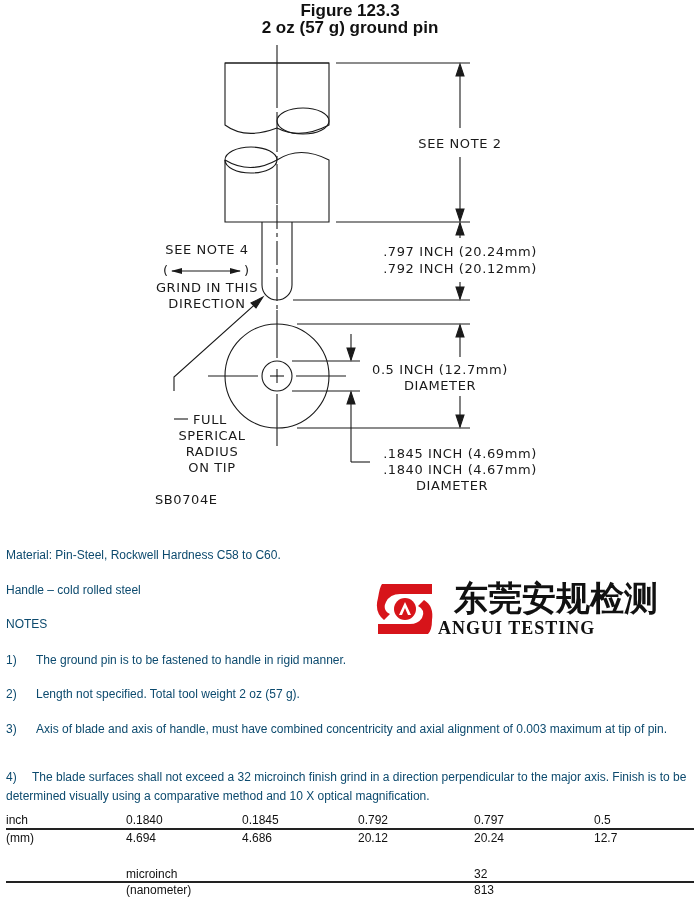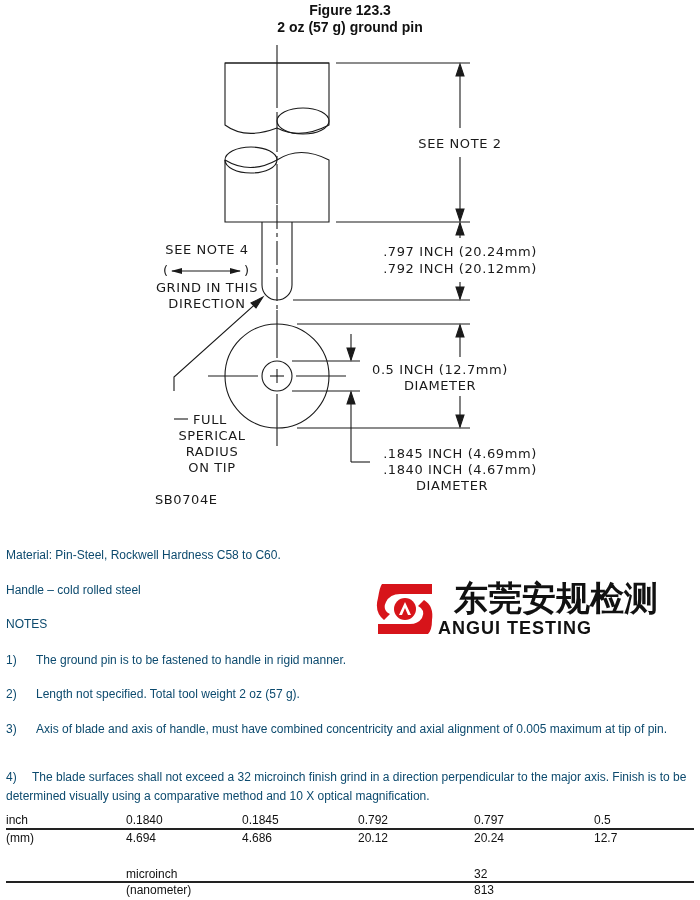--- a/index.html
+++ b/index.html
@@ -1,25 +1,25 @@
 <!DOCTYPE html>
 <html><head>
   <meta charset="utf-8">
   <style>
     html, body { margin: 0; padding: 0; background: #ffffff; }
     body { width: 700px; height: 900px; position: relative; overflow: hidden; font-family: "Liberation Sans", sans-serif; color: #111; }
-    .fig-title { position: absolute; left: 0; width: 700px; text-align: center; font-weight: bold; font-size: 14px; line-height: 17px; }
+    .fig-title { position: absolute; left: 0; width: 700px; text-align: center; font-weight: bold; font-size: 17px; line-height: 17px; }
     #drawing { position: absolute; left: 0; top: 0; }
     .cad { font-family: "DejaVu Sans", sans-serif; font-size: 13px; fill: #1a1a1a; letter-spacing: 0.6px; }
     .txt { position: absolute; font-size: 12px; line-height: 14px; color: #0c4a6e; white-space: nowrap; }
     .note-num { display: inline-block; width: 30px; }
     .wrap { white-space: normal; width: 690px; line-height: 19px; margin-top: 14px; }
     #logo { position: absolute; left: 376px; top: 578px; width: 230px; height: 62px; }
     .logo-cn { position: absolute; left: 62px; top: -2px; font-family: "DejaVu Sans", sans-serif; font-weight: bold; font-size: 34px; letter-spacing: 0px; color: #111; white-space: nowrap; margin-left: 16px; }
-    .logo-en { position: absolute; left: 62px; top: 40px; font-family: Liberation Sans, sans-serif; font-weight: bold; font-size: 18px; letter-spacing: 1px; color: #111; white-space: nowrap; }
+    .logo-en { position: absolute; left: 62px; top: 40px; font-family: Liberation Serif, serif; font-weight: bold; font-size: 18px; letter-spacing: 1px; color: #111; white-space: nowrap; }
     table.dims { position: absolute; left: 6px; width: 688px; border-collapse: collapse; font-size: 12px; }
     table.dims td { padding: 0; height: 16px; }
     .rule { position: absolute; left: 6px; width: 688px; border-top: 2px solid #222; height: 0; }
   </style>
 </head>
 <body>
 
 <div class="fig-title" style="top:2px;">Figure 123.3</div>
 <div class="fig-title" style="top:19px;">2 oz (57 g) ground pin</div>
 
@@ -127,21 +127,21 @@
   <div class="logo-en">ANGUI TESTING</div>
 </div>
 
 <div class="txt" style="left:6px; top:653px;">
   <span class="note-num">1)</span><span>The ground pin is to be fastened to handle in rigid manner.</span>
 </div>
 <div class="txt" style="left:6px; top:687px;">
   <span class="note-num">2)</span><span>Length not specified. Total tool weight 2 oz (57 g).</span>
 </div>
 <div class="txt" style="left:6px; top:722px;">
-  <span class="note-num">3)</span><span>Axis of blade and axis of handle, must have combined concentricity and axial alignment of 0.005 maximum at tip of pin.</span>
+  <span class="note-num">3)</span><span>Axis of blade and axis of handle, must have combined concentricity and axial alignment of 0.003 maximum at tip of pin.</span>
 </div>
 <div class="txt wrap" style="left:6px; top:754px;">
   <span style="display:inline-block;width:26px;">4)</span><span>The blade surfaces shall not exceed a 32 microinch finish grind in a direction perpendicular to the major axis. Finish is to be determined visually using a comparative method and 10 X optical magnification.</span>
 </div>
 
 <table class="dims" style="top:812px;">
   <colgroup>
       <col style="width:120px">
       <col style="width:116px">
       <col style="width:116px">

